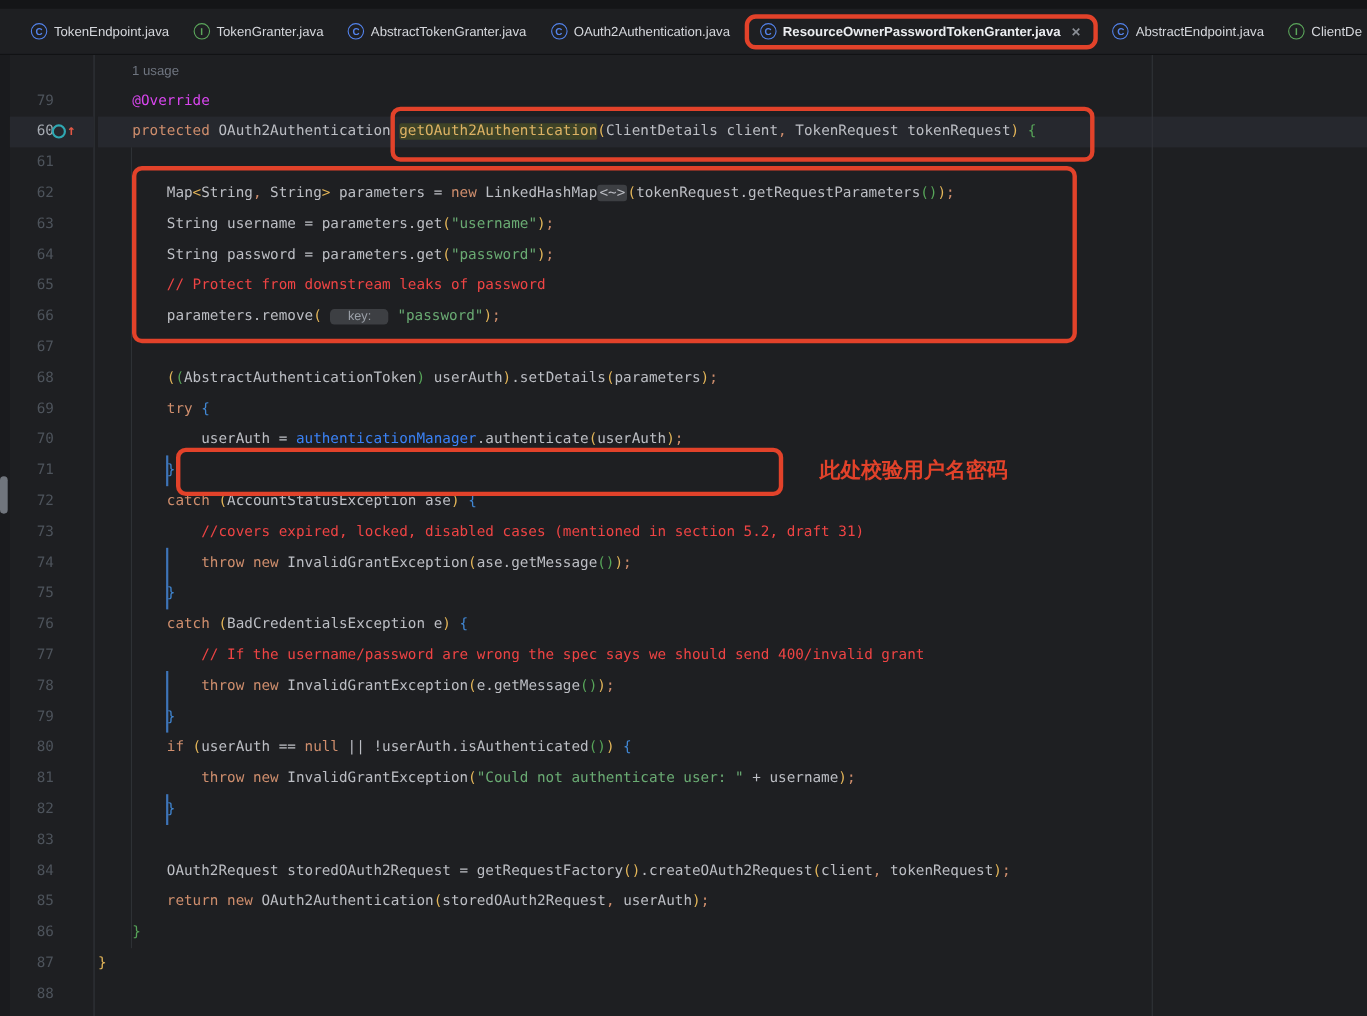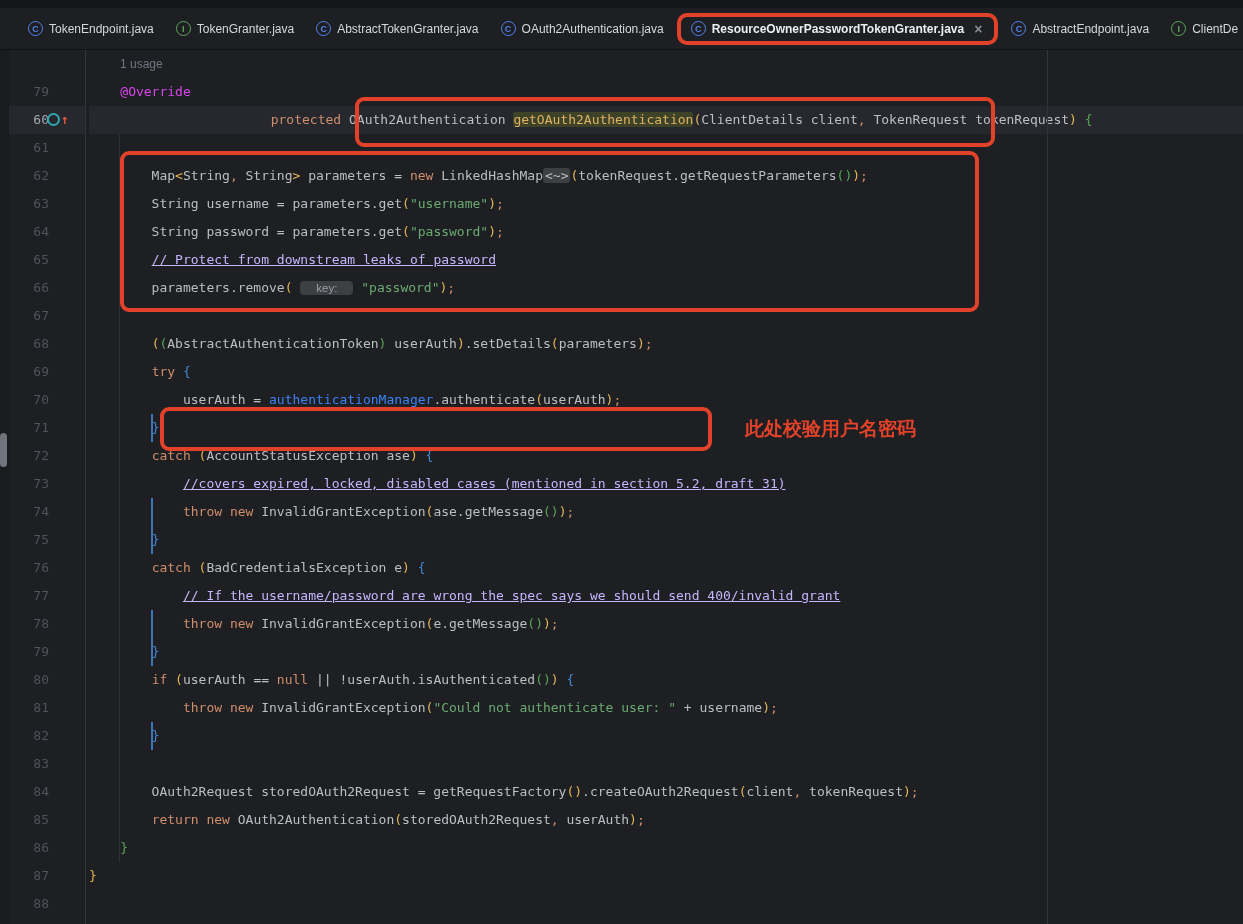--- a/index.html
+++ b/index.html
@@ -26,24 +26,24 @@
   .gutter{width:76px;flex:0 0 auto;border-right:1px solid #32353A;
           font-family:"DejaVu Sans Mono","Liberation Mono",monospace;font-size:13px;color:#4D535B;}
   .grow{height:28px;line-height:28px;text-align:right;padding-right:36px;position:relative;}
   .grow.cur{background:#26282E;color:#A5AAB1;}
   .ov-marker{position:absolute;left:38px;top:7px;display:flex;align-items:center;gap:1px;cursor:pointer;}
   .ov-circle{width:9px;height:9px;border:2.5px solid #2FA8B3;border-radius:50%;display:inline-block;}
   .ov-arrow{color:#E25744;font-size:13px;font-weight:bold;line-height:13px;font-family:"DejaVu Sans Mono",monospace;}
   .code{flex:1 1 auto;padding-left:3px;overflow:hidden;position:relative;
         font-family:"DejaVu Sans Mono","Liberation Mono",monospace;font-size:13px;color:#BCBEC4;}
   .crow{height:28px;line-height:28px;white-space:pre;}
-  .crow.cur{background:#26282E;text-align:center;}
+  .crow.cur{background:#26282E;}
   .crow.usage{font-family:"Liberation Sans",sans-serif;font-size:12px;color:#6F7580;padding-left:31px;}
   
-  .d{color:#BCBEC4;} .k{color:#CF8E6D;} .s{color:#6AAB73;} .c{color:#c4b5fd;text-decoration:underline;}
+  .d{color:#BCBEC4;} .k{color:#CF8E6D;} .s{color:#6AAB73;} .c{color:#ef4444;}
   .an{color:#d946ef;} .f{color:#3b82f6;} .pun{color:#CF8E6D;}
   .p1{color:#E4B659;} .p2{color:#57A559;} .p3{color:#4187D4;}
   .m{color:#DDB264;} .hl{background:#3E4327;border-radius:2px;}
   .chip{background:#3D3F43;border-radius:3px;padding:0 2px;color:#BCBEC4;}
   .hint{background:#3D3F43;border-radius:4px;padding:1px 16px;color:#9BA0A8;
         font-size:11.5px;font-family:"Liberation Sans",sans-serif;}
   
   .vguide{position:absolute;top:0;bottom:0;left:1047px;width:1px;background:#313438;}
   .iguide{position:absolute;width:1px;background:#2E3135;}
   .iguide.blue{background:#3E74B8;width:2px;}

